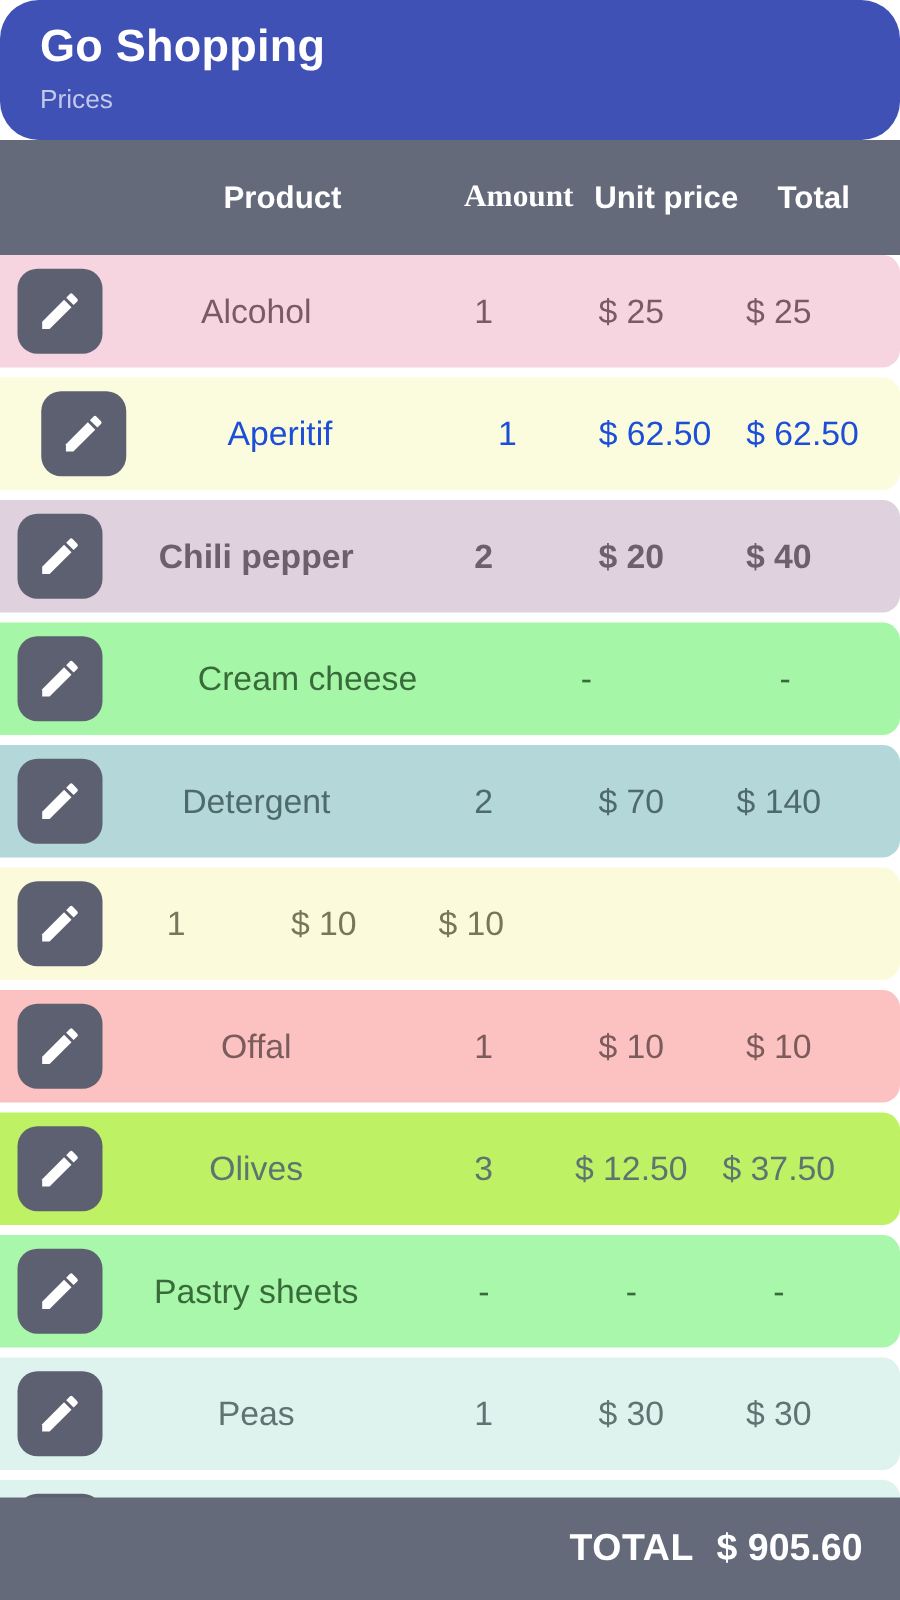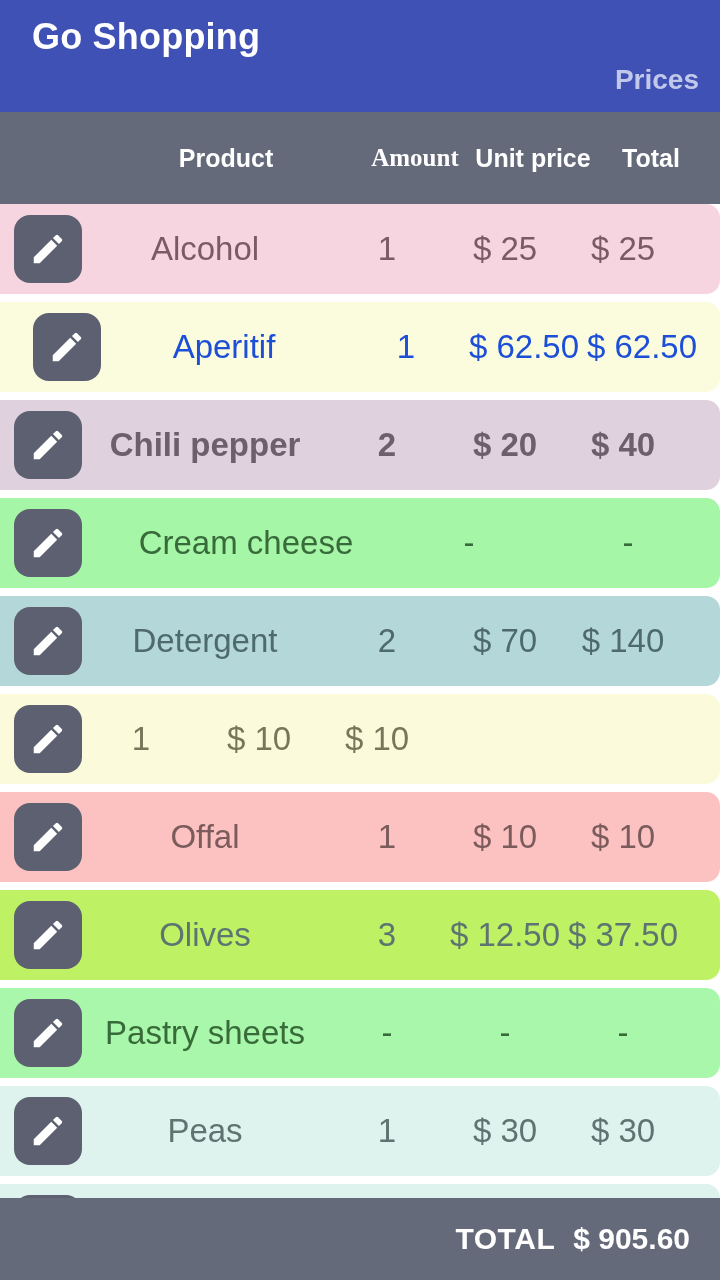--- a/index.html
+++ b/index.html
@@ -15,39 +15,39 @@
     width: 720px;
     height: 1280px;
     background: #ffffff;
     overflow: hidden;
   }
 
   
   .appbar {
     height: 112px;
     background: #3f51b5;
-    padding: 14px 21px 0 32px;
+    padding: 14px 36px 0 32px;
     display: flex;
     flex-direction: column;
     justify-content: flex-start;
+    border-radius: 31px;
   }
   .appbar-title {
     color: #ffffff;
     font-size: 36px;
     font-weight: bold;
     line-height: 46px;
     letter-spacing: 0.2px;
   }
   .appbar-subtitle {
     color: #c2c8ea;
-    font-size: 28px;
-    font-weight: bold;
+    font-size: 21px;
+    font-weight: normal;
     line-height: 36px;
     margin-top: 2px;
-    text-align: right;
   }
 
   
   .colheader {
     height: 92px;
     background: #656a7a;
     display: flex;
     align-items: center;
     color: #ffffff;
     font-weight: bold;
@@ -74,21 +74,21 @@
     width: 720px;
     bottom: 0;
   }
   .row {
     position: relative;
     height: 90px;
     margin-bottom: 8px;
     border-radius: 0 14px 14px 0;
     display: flex;
     align-items: center;
-    font-size: 33px;
+    font-size: 27px;
   }
   .row .cell {
     display: flex;
     align-items: center;
     justify-content: center;
     text-align: center;
   }
   .edit-btn {
     width: 68px;
     height: 68px;

